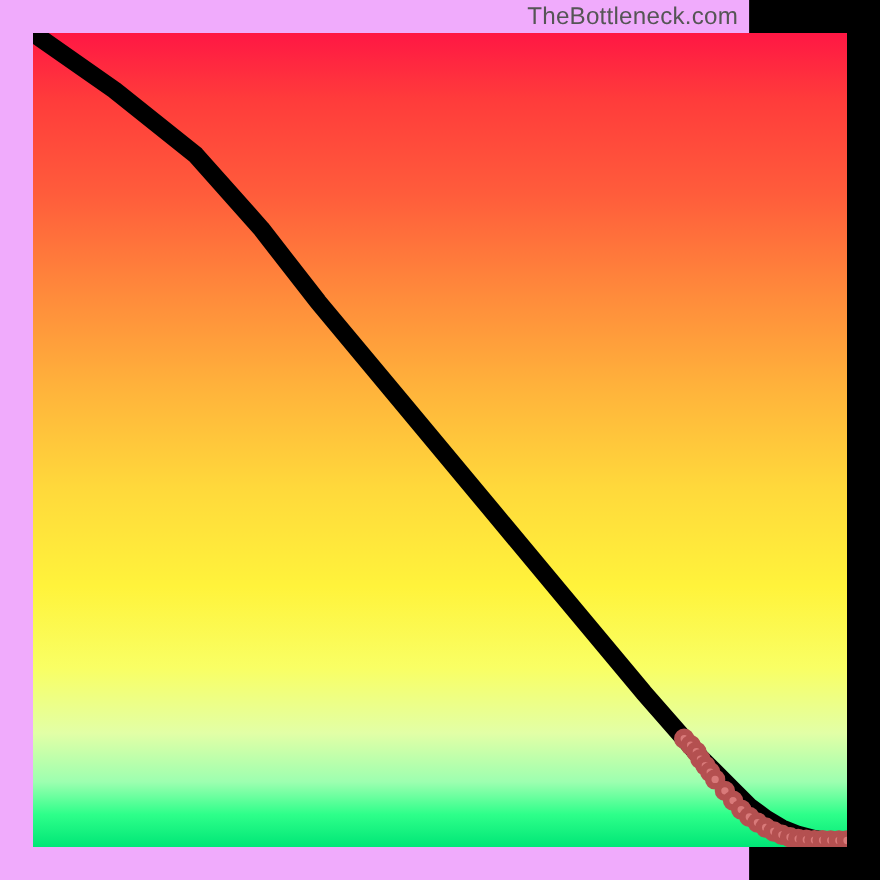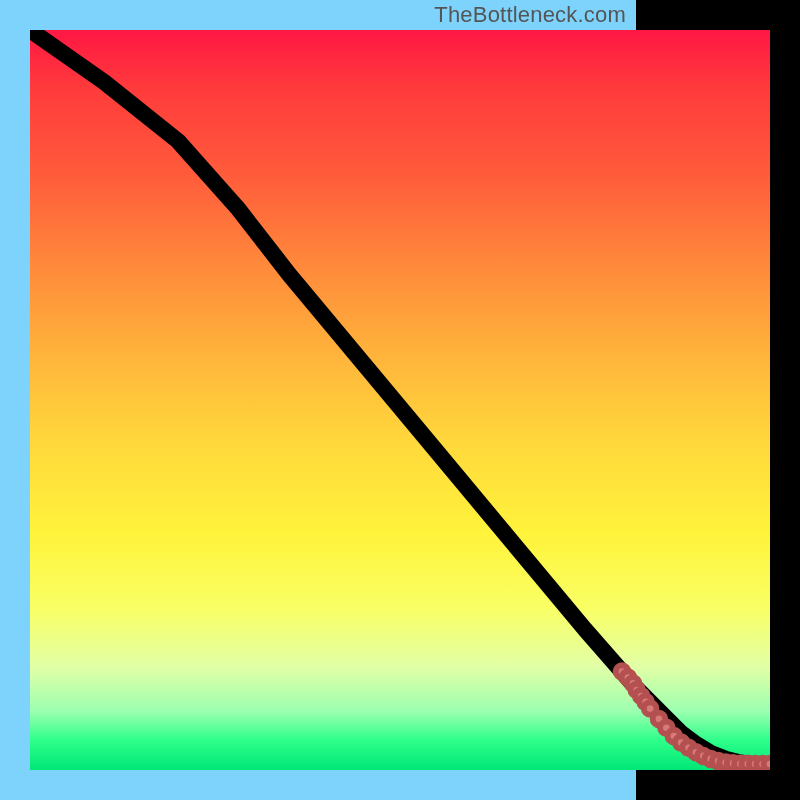--- a/index.html
+++ b/index.html
@@ -8,21 +8,22 @@
     width: 800px;
     height: 800px;
     background: #000;
     font-family: Arial, Helvetica, sans-serif;
     overflow: hidden;
   }
   .frame {
     position: relative;
     width: 636px;
     height: 800px;
-    background: #7dd3fc;
+    background: #f0abfc;
+    padding-left: 45px;
   }
   .watermark {
     position: absolute;
     top: 2px;
     right: 10px;
     color: #555;
     font-size: 22px;
     font-weight: 400;
     letter-spacing: 0.2px;
   }

